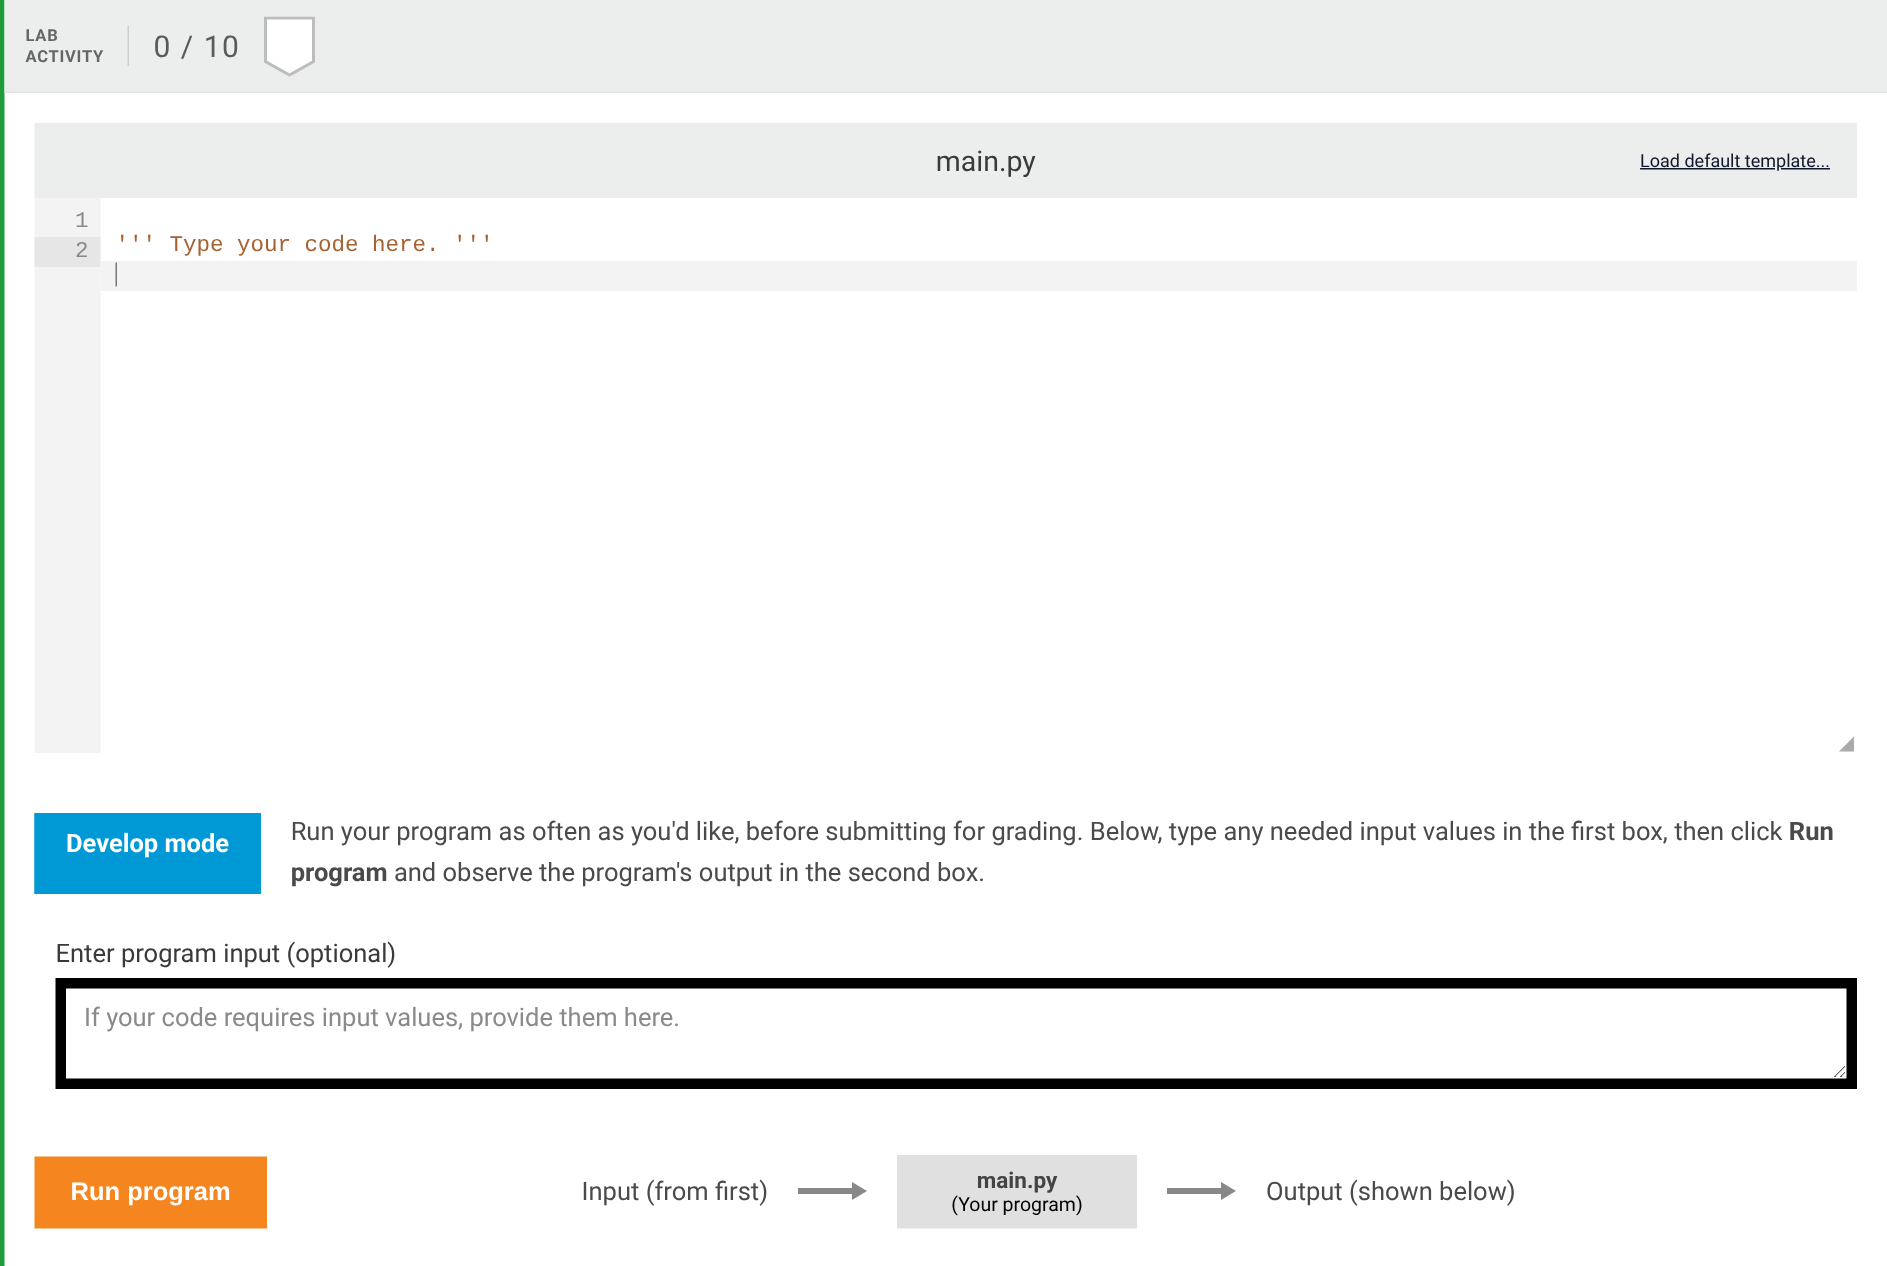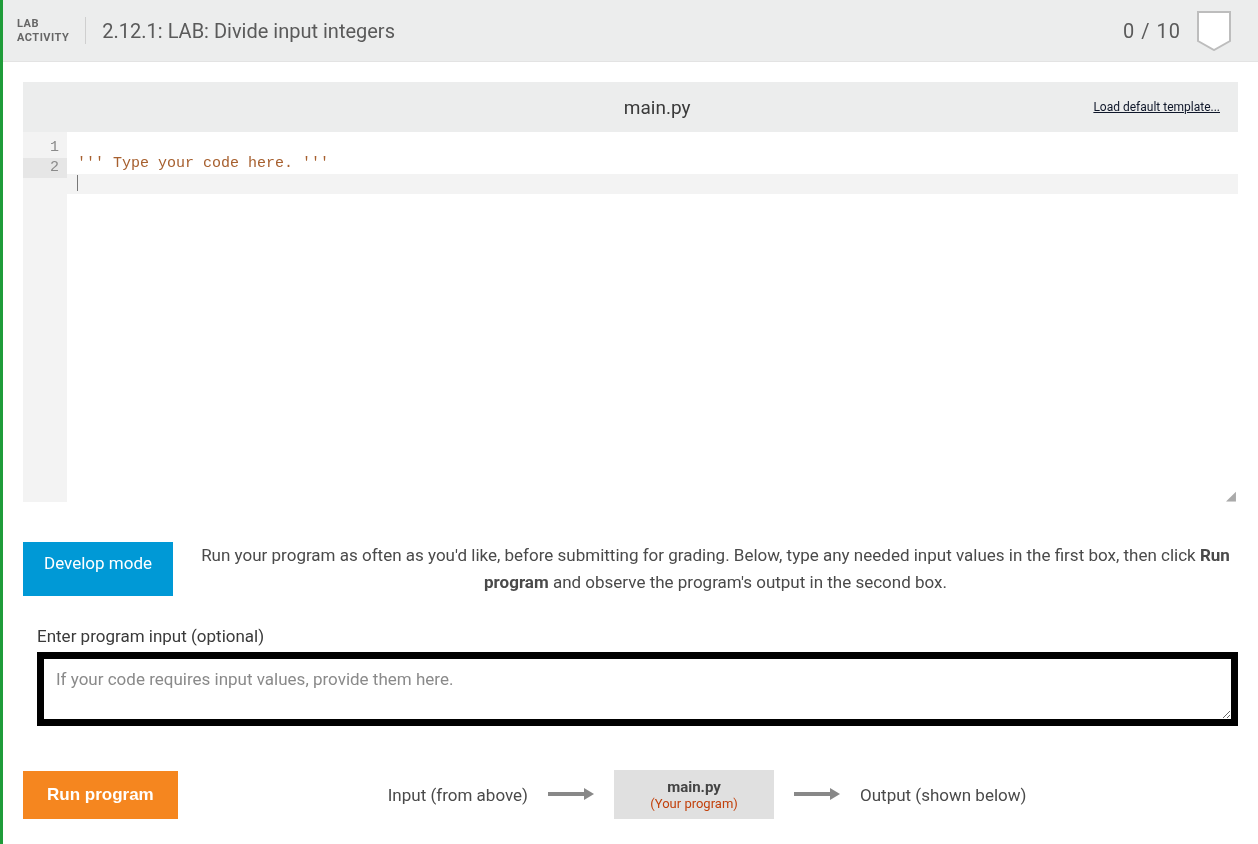--- a/index.html
+++ b/index.html
@@ -14,21 +14,21 @@
       border-left: 3px solid #1f9c3a;
       margin: 0;
       padding-bottom: 40px;
     }
     
     .lab-header {
       display: flex;
       align-items: center;
       background: #eceded;
       height: 62px;
-      padding: 0 27px 0 0;
+      padding: 0 0 0 0;
       border-bottom: 1px solid #e3e3e3;
     }
     .lab-activity-label {
       font-size: 11px;
       font-weight: 700;
       letter-spacing: 0.5px;
       color: #666;
       line-height: 1.2;
       padding: 0 16px 0 14px;
       border-right: 1px solid #cfcfcf;
@@ -132,39 +132,38 @@
       display: flex;
       margin: 40px 20px 0 20px;
     }
     .mode-buttons {
       display: flex;
       margin-right: 20px;
       flex-shrink: 0;
     }
     .mode-btn {
       font-size: 17px;
-      font-weight: 400;
+      font-weight: 700;
       padding: 10px 20px;
       border: 1px solid #0099d6;
       cursor: pointer;
       white-space: nowrap;
     }
     .mode-btn.active {
       background: #0099d6;
       color: #fff;
     }
     .mode-btn.inactive {
       background: #fff;
       color: #0099d6;
     }
     .mode-desc {
       font-size: 17px;
       color: #4a4a4a;
       line-height: 1.6;
-      text-align: center;
     }
     .mode-desc b { font-weight: 700; }
     
     .input-section {
       margin: 30px 20px 0 34px;
     }
     .input-label {
       font-size: 17px;
       color: #3a3a3a;
       margin-bottom: 6px;
@@ -209,35 +208,34 @@
       padding: 8px 24px;
       min-width: 160px;
     }
     .program-box-title {
       font-size: 15px;
       font-weight: 700;
       color: #444;
     }
     .program-box-sub {
       font-size: 13px;
-      color: #c2410c;
+      color: #000000;
       text-align: center;
     }
   </style>
 </head>
 <body>
 
 <div class="page-wrap">
 
   <div class="lab-header">
     <div class="lab-activity-label">
       <span>LAB</span><br>
       <span>ACTIVITY</span>
     </div>
-    <div class="lab-title">2.12.1: LAB: Divide input integers</div>
     <div class="score">0 / 10</div>
     <span class="pocket-icon">
       <svg width="34" height="40" viewBox="0 0 34 40">
         <path d="M1 1 H33 V30 L17 39 L1 30 Z" fill="#fff" stroke="#bdbdbd" stroke-width="2"></path>
       </svg>
     </span>
   </div>
 
   <div class="editor-container">
     <div class="editor-toolbar">
@@ -268,21 +266,21 @@
   </div>
 
   <div class="input-section">
     <div class="input-label">Enter program input (optional)</div>
     <textarea class="input-textarea" placeholder="If your code requires input values, provide them here." style=""></textarea>
   </div>
 
   <div class="run-row">
     <button class="run-btn">Run program</button>
     <div class="flow-spacer"></div>
-    <div class="flow-label">Input (from above)</div>
+    <div class="flow-label">Input (from first)</div>
     <span class="arrow">
       <svg width="46" height="12" viewBox="0 0 46 12">
           <line x1="0" y1="6" x2="36" y2="6" stroke="#888" stroke-width="4"></line>
           <polygon points="36,0 46,6 36,12" fill="#888"></polygon>
         </svg>
     </span>
     <div class="program-box">
       <div class="program-box-title">main.py</div>
       <div class="program-box-sub">(Your program)</div>
     </div>

